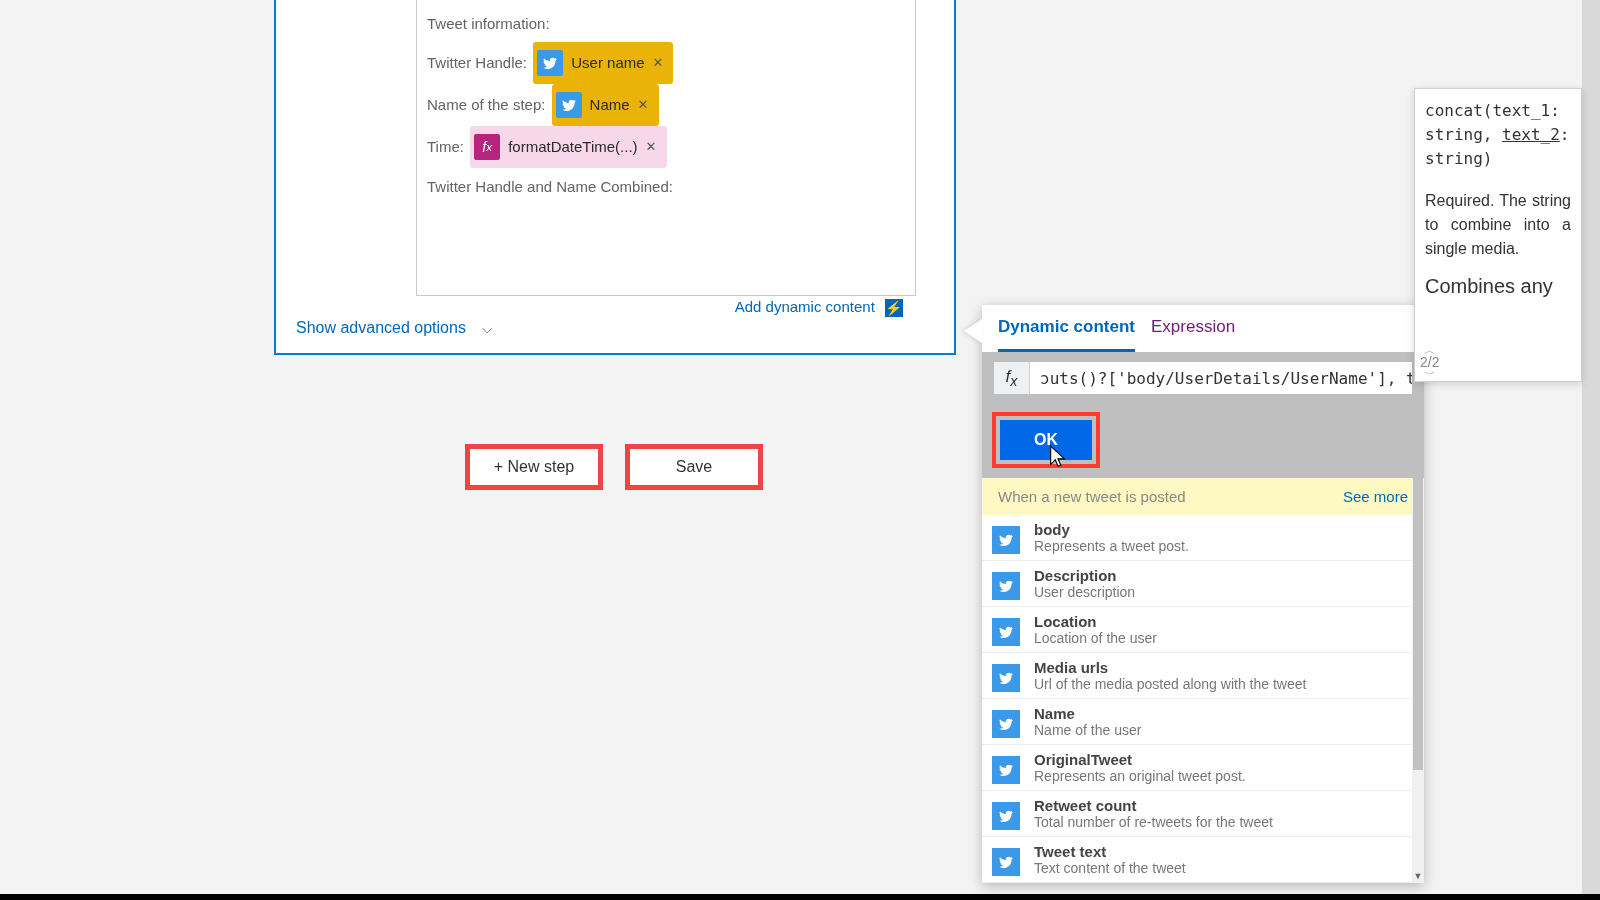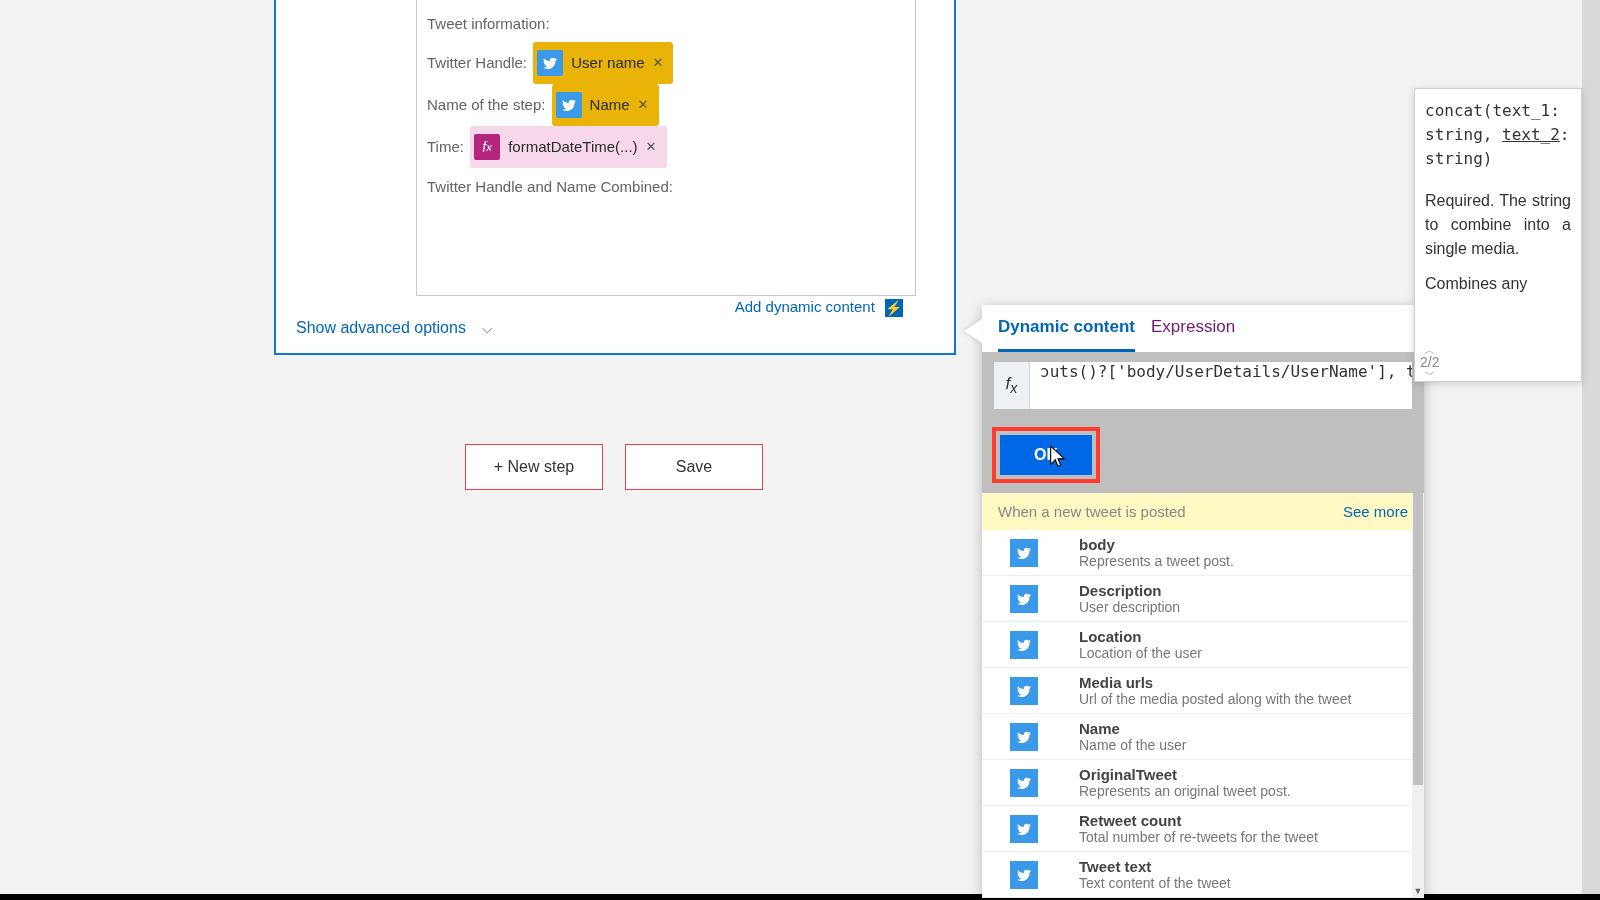--- a/index.html
+++ b/index.html
@@ -120,21 +120,21 @@
   position: absolute;
   left: 465px;
   top: 444px;
   display: flex;
   gap: 22px;
 }
 .btn {
   width: 138px;
   height: 46px;
   background: #fff;
-  border: 1px solid #ef4444;
+  border: 5px solid #ef4444;
   color: #333;
   font-size: 16px;
   display: flex;
   align-items: center;
   justify-content: center;
 }
 
 
 .dc-panel {
   position: absolute;
@@ -166,22 +166,23 @@
   font-weight: 600;
   border-bottom: 3px solid #0067b8;
 }
 
 .dc-editor-bar {
   background: #bfbfbf;
   padding: 10px 12px 12px 12px;
 }
 .fx-input {
   display: flex;
+  align-items: center;
   background: #fff;
-  height: 47px;
+  height: 32px;
 }
 .fx-side {
   width: 36px;
   height: 100%;
   background: #eef1f4;
   border-right: 1px solid #cfcfcf;
   display: flex;
   align-items: center;
   justify-content: center;
   font-style: italic;
@@ -227,24 +228,23 @@
   justify-content: space-between;
   padding: 10px 16px;
   color: #888;
   font-size: 15px;
   background: #fef9c3;
 }
 .dc-group-hdr .see-more { color: #0067b8; }
 
 .dc-item {
   display: flex;
-  align-items: center;
-  padding: 6px 28px;
+  align-items: flex-end;
+  padding: 6px 10px;
   border-bottom: 1px solid #eee;
-  gap: 27px;
 }
 .dc-item .ic {
   width: 28px;
   height: 28px;
   background: #3a99e8;
   margin-right: 14px;
   display: flex;
   align-items: center;
   justify-content: center;
   flex-shrink: 0;
@@ -301,21 +301,21 @@
 }
 .hint-sig .cur { text-decoration: underline; }
 .hint-desc {
   font-size: 16px;
   line-height: 24px;
   color: #333;
   text-align: justify;
 }
 .hint-more {
   margin-top: 14px;
-  font-size: 16px;
+  font-size: 20px;
   color: #333;
 }
 .page-ind {
   position: absolute;
   left: 1420px;
   top: 346px;
   font-size: 14px;
   color: #888;
   text-align: center;
 }

